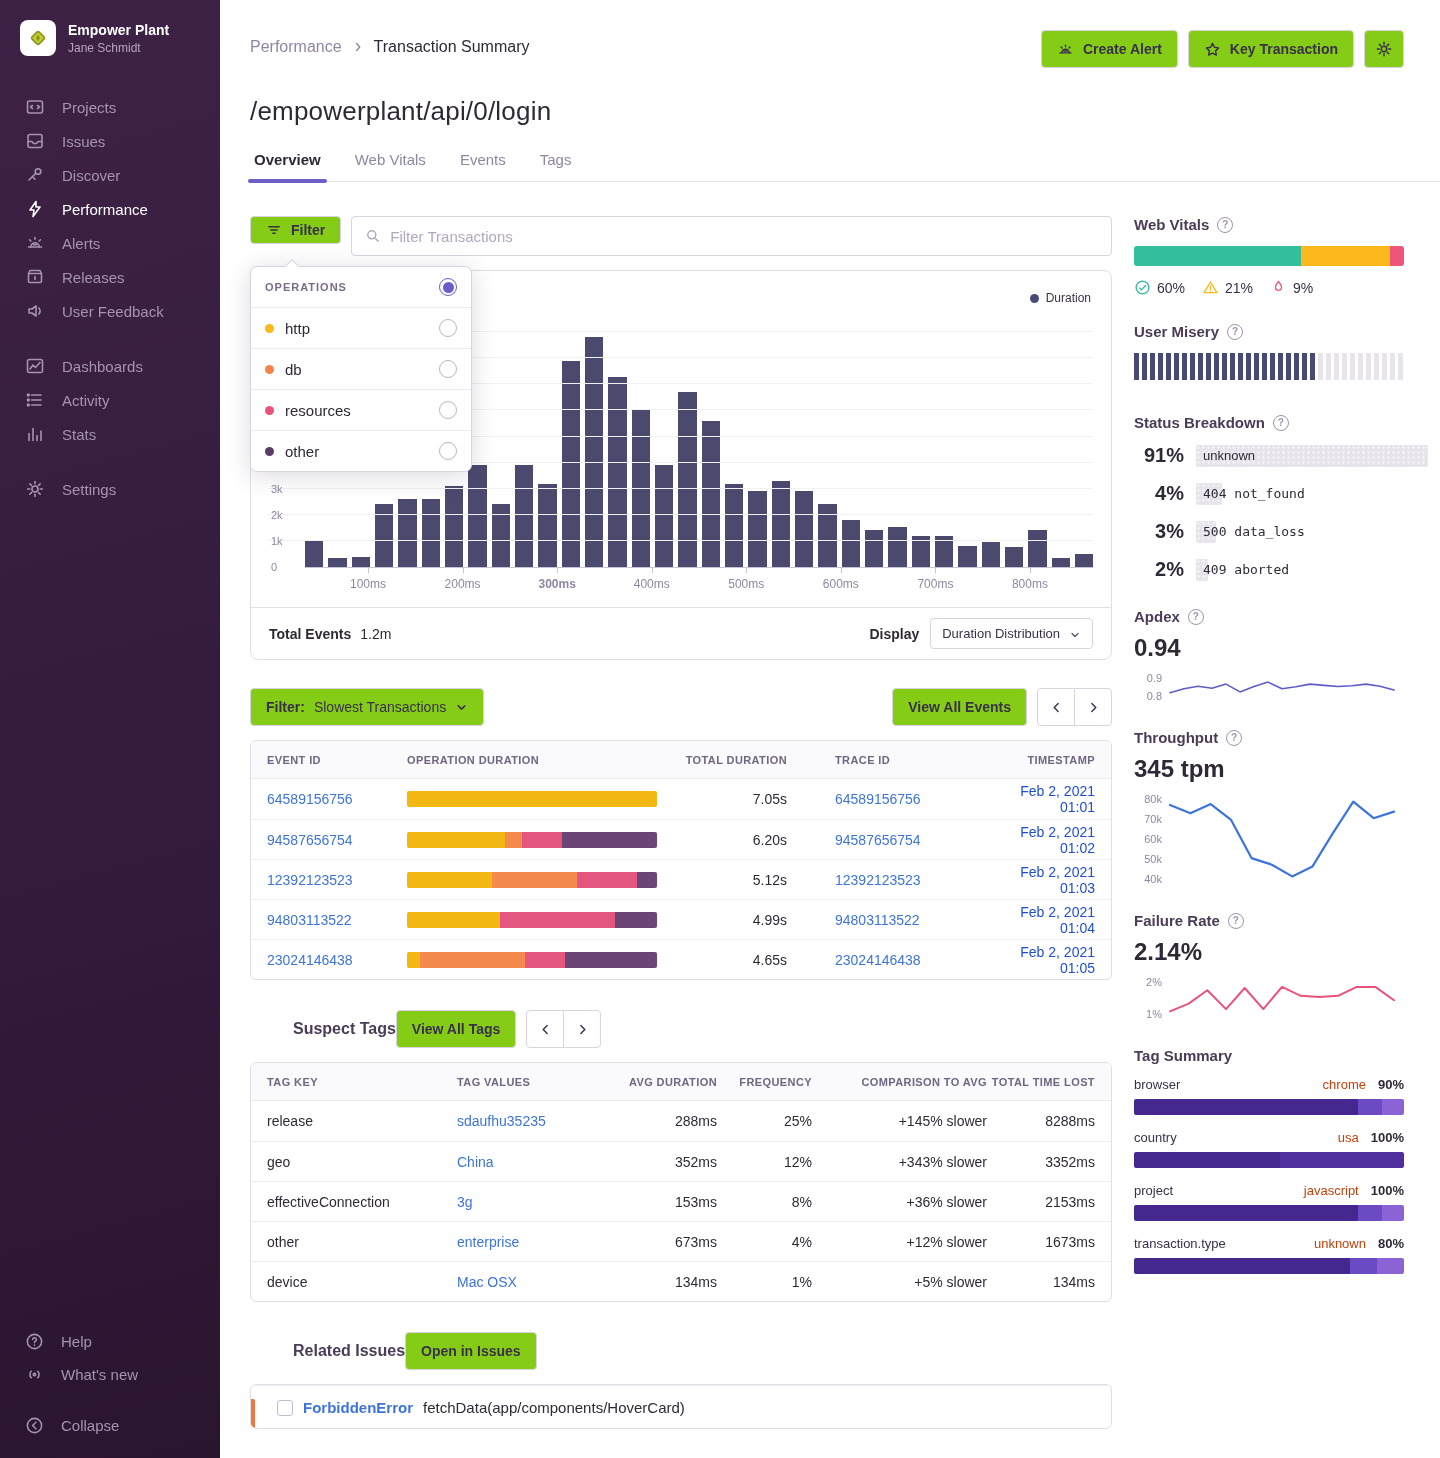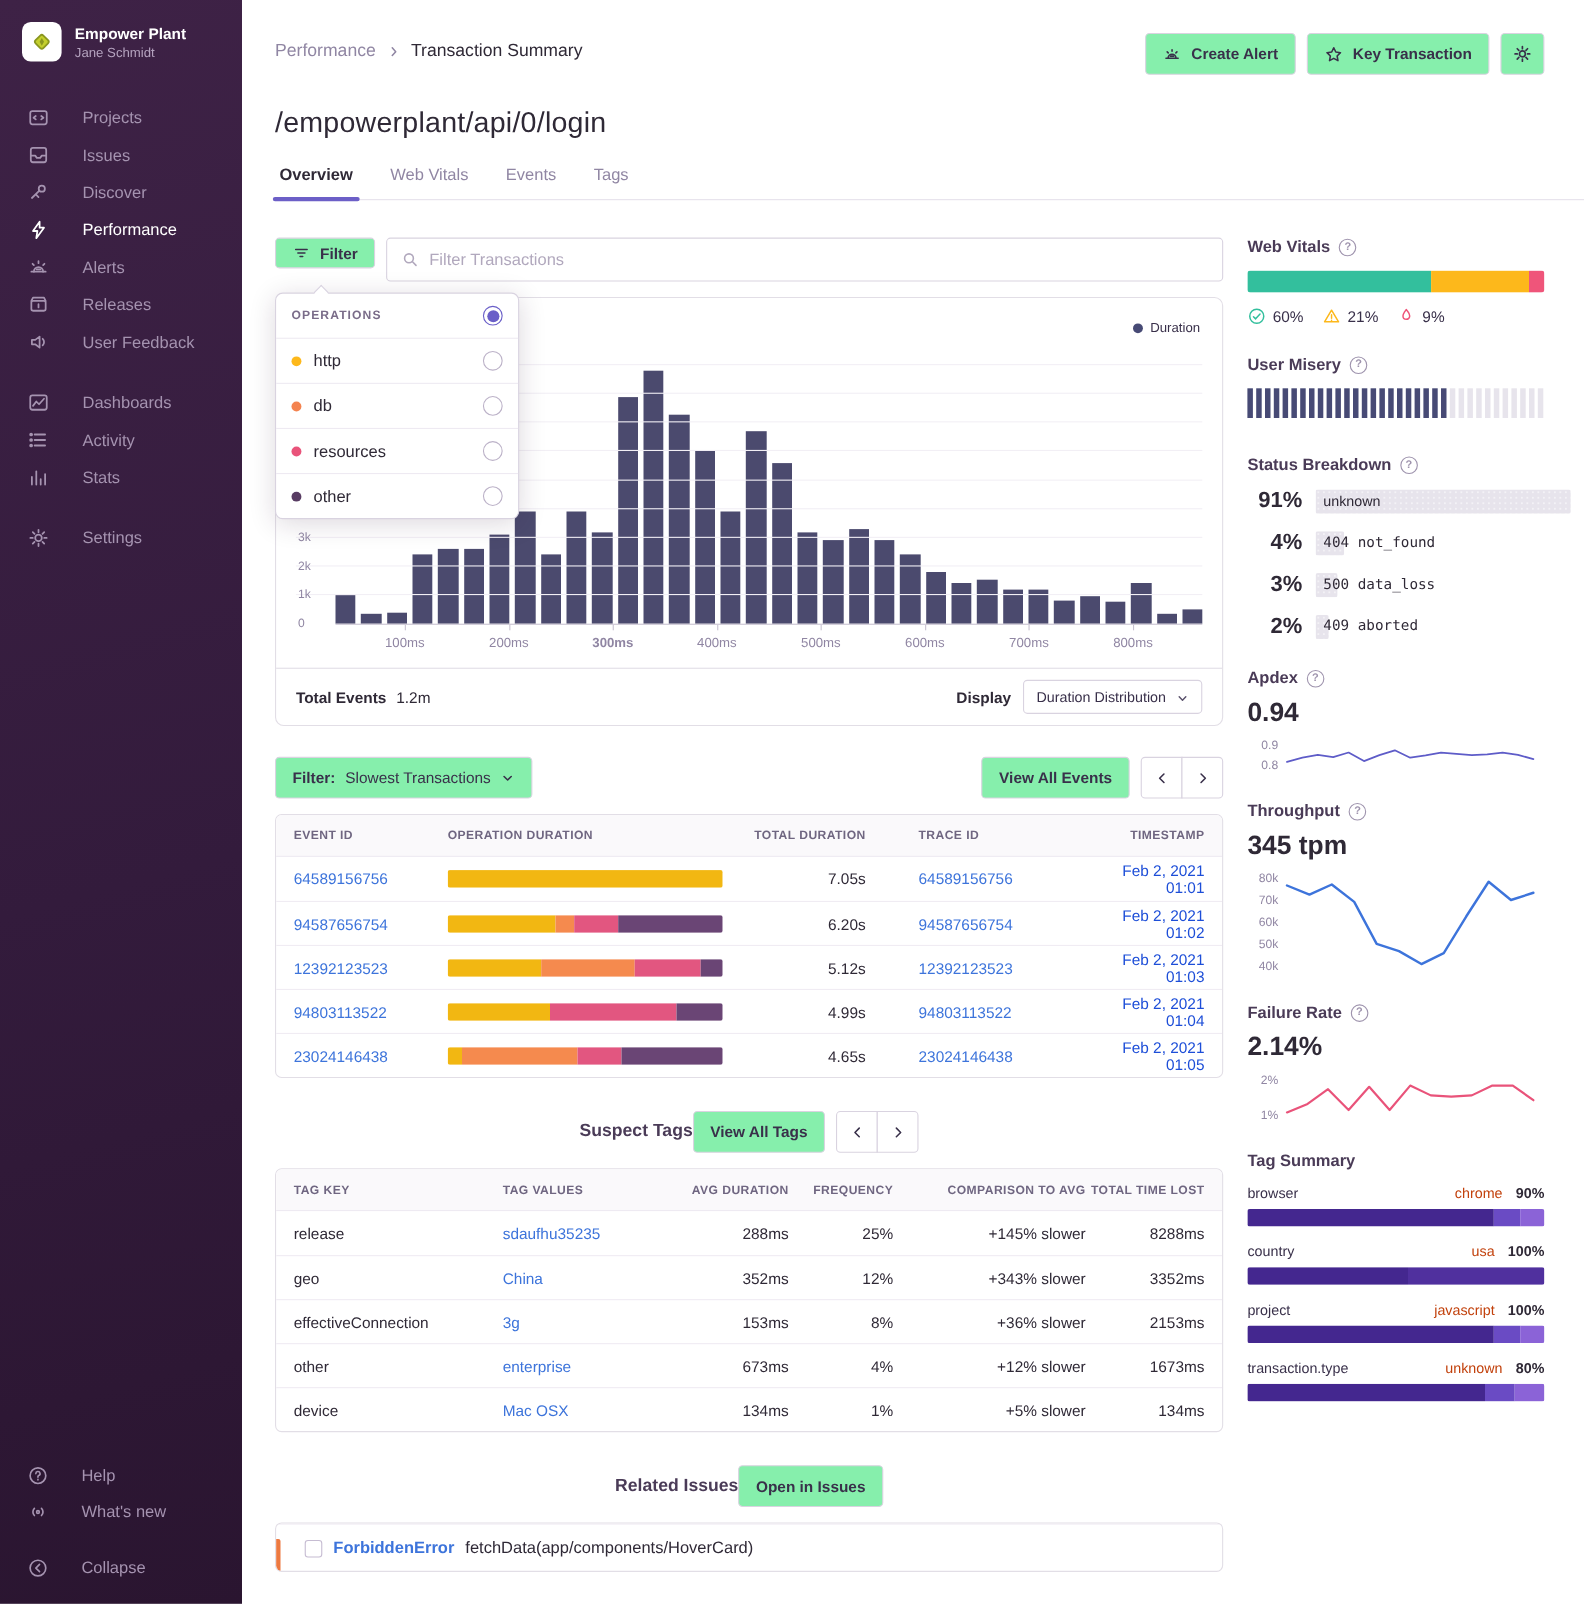--- a/index.html
+++ b/index.html
@@ -9,34 +9,34 @@
   .ico { display:inline-flex; align-items:center; justify-content:center; line-height:0; }
 
   
   .sidebar { position:absolute; left:0; top:0; bottom:0; width:220px;
     background:linear-gradient(165deg,#3e2246 0%,#331b3c 55%,#2a1530 100%); color:#a593b0; z-index:20; }
   .org { display:flex; gap:12px; align-items:center; padding:20px 0 0 20px; }
   .org-logo { width:36px; height:36px; background:#fff; border-radius:8px; display:flex; align-items:center; justify-content:center; }
   .org-name { font-size:14px; font-weight:bold; color:#fff; }
   .org-user { font-size:12px; color:#b5a3bf; margin-top:3px; }
   .nav { margin-top:34px; }
-  .nav-item { display:flex; align-items:center; gap:30px; padding:7px 0 7px 25px; font-size:15px; color:#a593b0; cursor:pointer; }
+  .nav-item { display:flex; align-items:center; gap:17px; padding:7px 0 7px 25px; font-size:15px; color:#a593b0; cursor:pointer; }
   .nav-item .ico { color:#a593b0; }
   .nav-item.active, .nav-item.active .ico { color:#ffffff; }
   .nav-gap { height:21px; }
   .sidebar-bottom { position:absolute; left:0; right:0; bottom:16px; }
   .sidebar-bottom .collapse-item { margin-top:18px; }
 
   
   .main { position:absolute; left:220px; top:0; right:0; bottom:0; background:#fff; }
   .header-row { display:flex; justify-content:space-between; align-items:flex-start; padding:30px 36px 0 30px; }
   .breadcrumb { display:flex; align-items:center; gap:9px; font-size:16px; color:#9086a3; padding-top:8px; }
   .crumb-current { color:#2f2936; }
   .header-actions { display:flex; gap:10px; }
-  .btn { background:#86efac; border:1px solid #d9d3e0; border-radius:4px; height:38px; padding:0 15px;
+  .btn { background:#84cc16; border:1px solid #d9d3e0; border-radius:4px; height:38px; padding:0 15px;
     font-size:14px; font-weight:bold; color:#39304a; display:inline-flex; align-items:center; gap:9px; cursor:pointer; }
   .btn .ico { color:#39304a; }
   .icon-btn { width:40px; padding:0; justify-content:center; }
   .page-title { font-size:26px; font-weight:400; color:#2f2936; margin:28px 36px 0 30px; letter-spacing:.2px; }
   .tabs-row { margin:24px 0 0 30px; border-bottom:1px solid #e6e2eb; display:flex; gap:30px; padding-left:2px; }
   .tab { font-size:15px; color:#9086a3; padding:0 2px 13px; cursor:pointer; position:relative; }
   .tab.active { color:#2f2936; font-weight:bold; }
   .tab.active::after { content:""; position:absolute; left:-4px; right:-4px; bottom:-2px; height:4px; background:#6c5fc7; border-radius:3px; }
 
   .content { display:grid; grid-template-columns:1fr 270px; gap:22px; padding:34px 36px 30px 30px; }
@@ -100,21 +100,21 @@
   .t-row:first-child { border-top:none; }
   .tx-grid { grid-template-columns:140px 255px 125px 195px 1fr; }
   .tags-grid { grid-template-columns:190px 150px 110px 95px 175px 1fr; }
   .right { text-align:right; }
   .link { color:#3d74db; cursor:pointer; text-decoration:none; }
   .muted { color:#1d4ed8; }
   .minibar { height:16px; width:250px; display:flex; border-radius:2px; overflow:hidden; }
   .minibar .seg { height:100%; }
   .trace-cell { padding-left:48px; }
 
-  .section-head { margin-top:30px; display:flex; justify-content:center; align-items:center; }
+  .section-head { margin-top:30px; display:flex; justify-content:flex-start; align-items:center;margin-left:43px; }
   .section-title { font-size:16px; font-weight:bold; color:#4a3b57; }
 
   
   .issues-grid { grid-template-columns:1fr 90px 90px 130px; }
   .issue-row { display:grid; grid-template-columns:1fr 90px 90px 130px; padding:0 16px 0 0; border-top:1px solid #f0ecf3; align-items:center; }
   .issue-main { position:relative; padding:13px 0 12px 16px; }
   .issue-stripe { position:absolute; left:0; top:13px; width:4px; height:46px; background:#ed7940; border-radius:0 2px 2px 0; }
   .issue-line1 { display:flex; align-items:center; gap:10px; font-size:15px; padding-left:10px; }
   .checkbox { width:16px; height:16px; border:1px solid #c6bcd2; border-radius:3px; background:#fff; cursor:pointer; flex:none; }
   .err-link { font-weight:bold; font-size:15px; }

